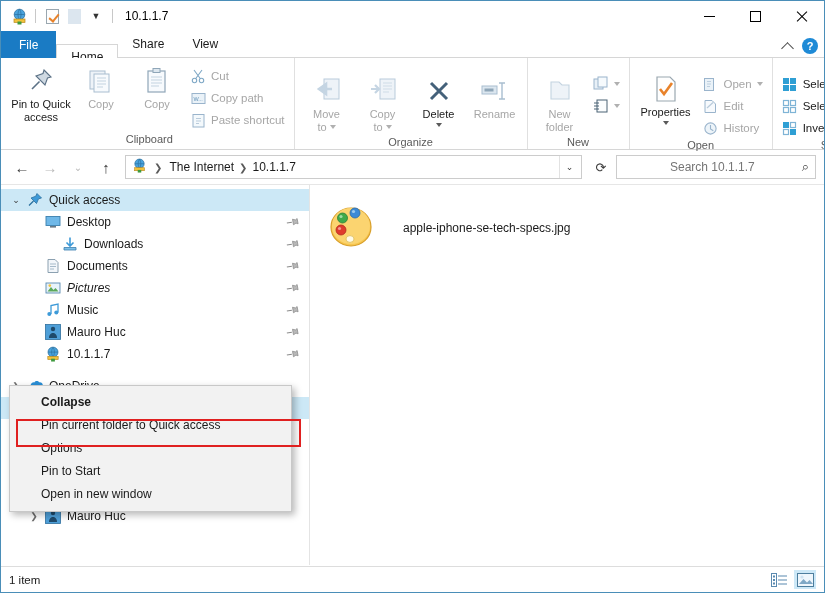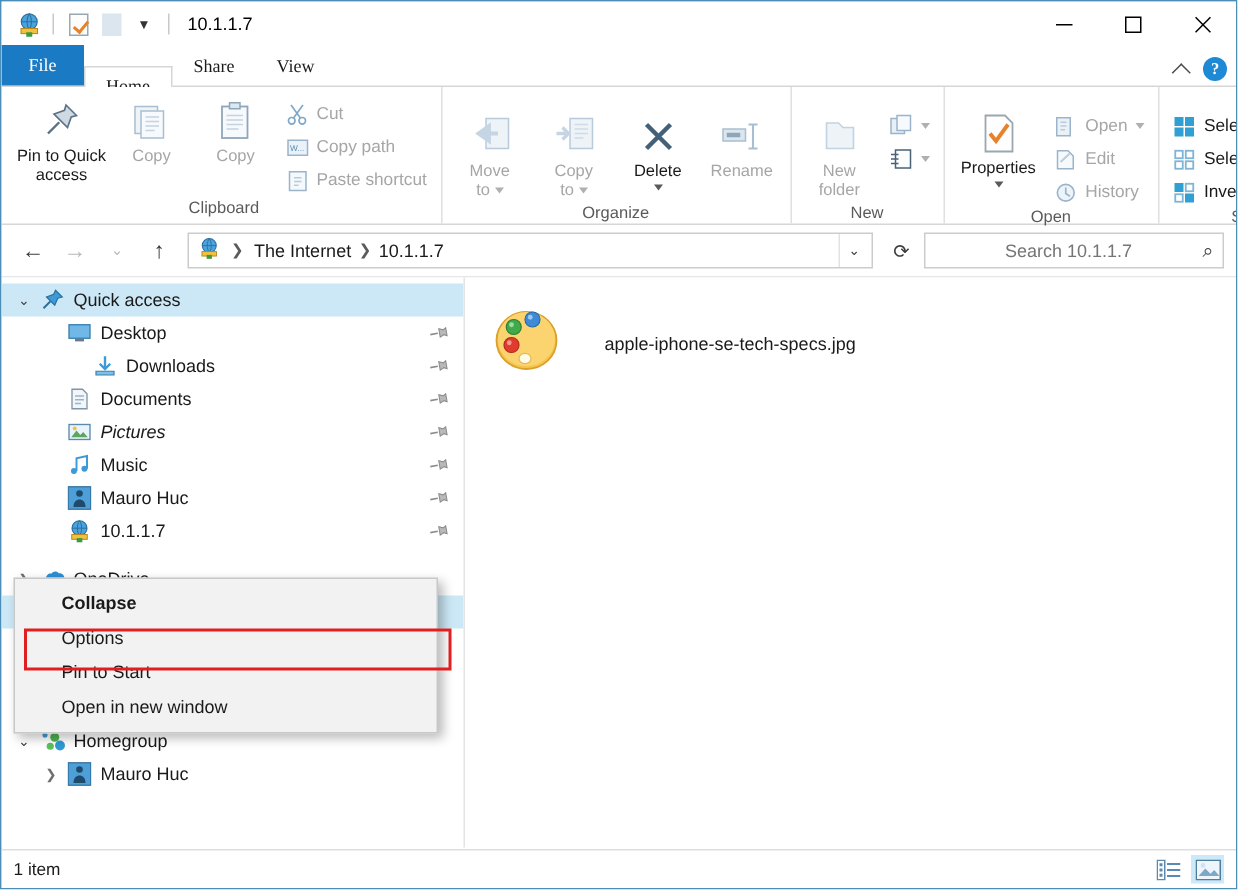--- a/index.html
+++ b/index.html
@@ -74,23 +74,21 @@
   }
   .glyph-close::before { transform: rotate(45deg); }
   .glyph-close::after { transform: rotate(-45deg); }
 
   
   .tabbar {
     position: relative;
     height: 27px;
     background: #ffffff;
     display: flex;
-    align-items: flex-end;
     border-bottom: 1px solid #d6d6d6;
-    font-family: Liberation Serif, serif;
   }
   .tab {
     height: 26px; padding: 0 14px;
     display: flex; align-items: center;
     font-size: 12px; color: #1a1a1a;
   }
   .tab.file {
     background: #1a7bc4; color: #ffffff;
     padding: 0 18px; height: 27px;
   }
@@ -824,20 +822,21 @@
                 <circle cx="8" cy="5" r="2.2" fill="#1e4a6b"></circle>
                 <path d="M4 14 c0 -3.5 2 -5 4 -5 s4 1.5 4 5 Z" fill="#1e4a6b"></path>
               </svg>
             </span>
             <span class="tree-label">Mauro Huc</span>
           </div>
         </div>
 
       <div class="ctxmenu">
         <div class="ctx-item bold">Collapse</div>
+        <div class="ctx-item">Pin current folder to Quick access</div>
         <div class="ctx-item">Options</div>
         <div class="ctx-item">Pin to Start</div>
         <div class="ctx-item">Open in new window</div>
         <div class="ctx-highlight"></div>
       </div>
     </div>
 
     <div class="contentpane">
       <div class="file-item">
         <span>

